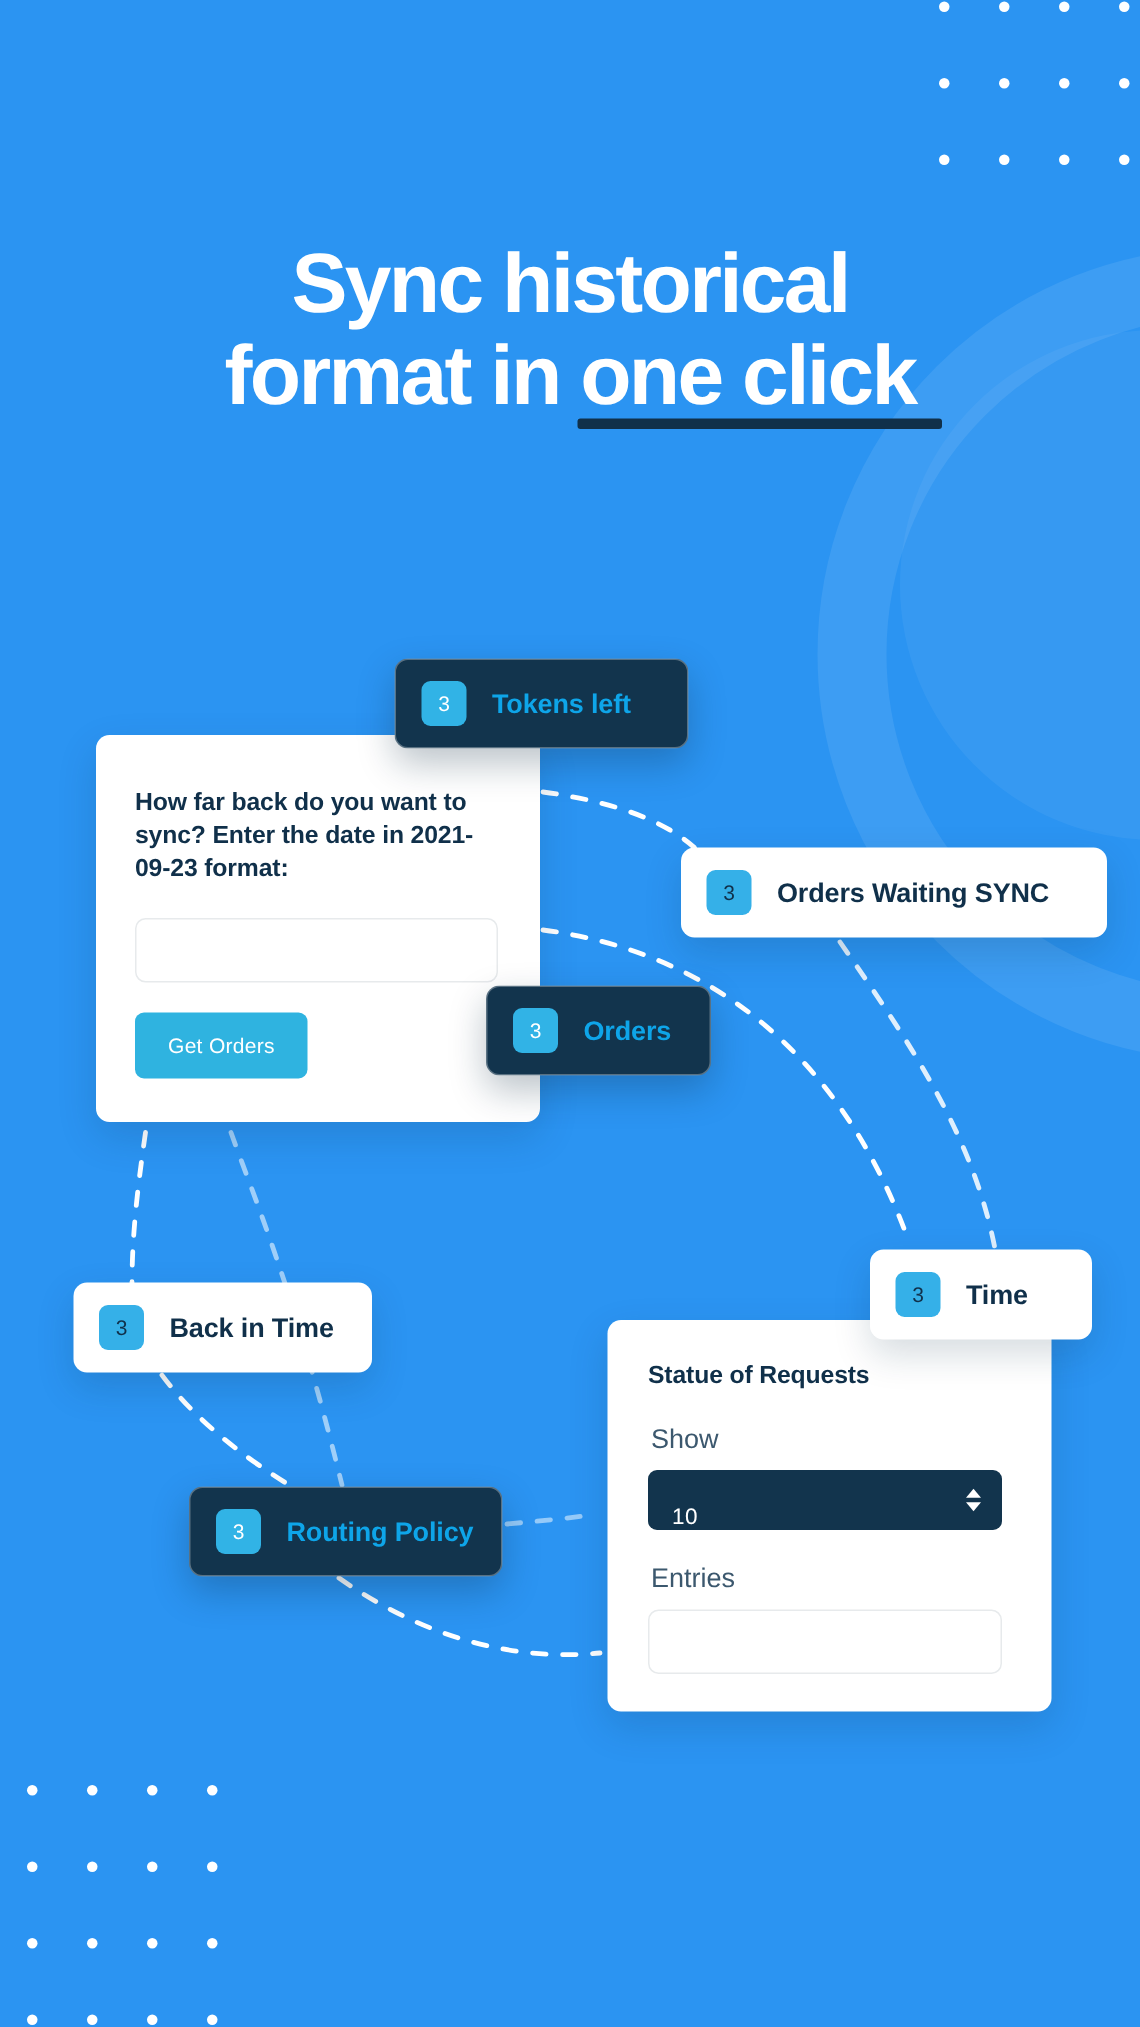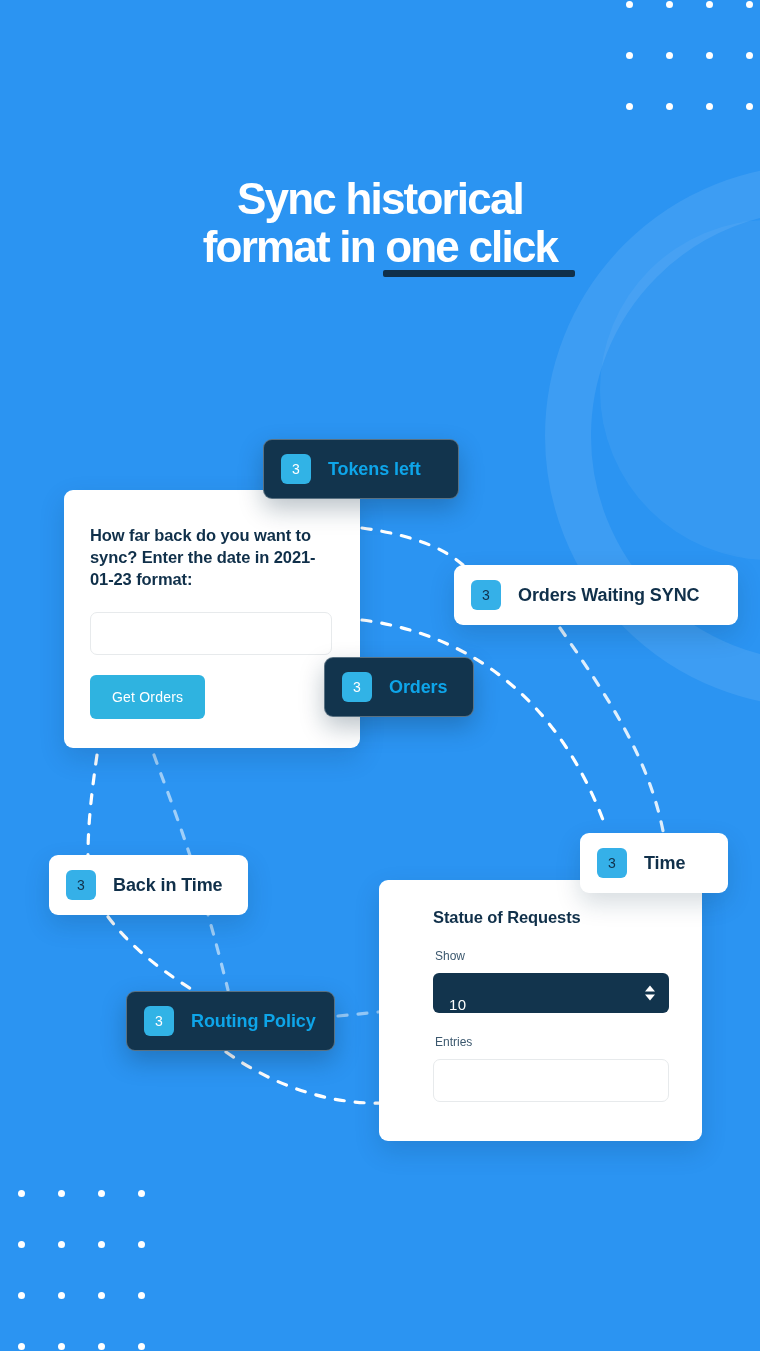--- a/index.html
+++ b/index.html
@@ -140,38 +140,37 @@
     font-size: 14px;
     font-weight: normal;
     letter-spacing: 0.2px;
     border-radius: 6px;
     padding: 14px 22px;
     cursor: pointer;
   }
 
   
   .requests-card {
-    left: 379px;
+    left: 405px;
     top: 880px;
     width: 296px;
     height: 261px;
-    padding-left: 27px;
   }
   .requests-card-inner {
     padding: 28px 27px 0 27px;
   }
   .requests-title {
     margin: 0 0 22px 0;
     font-size: 16.5px;
     font-weight: bold;
     color: #10304a;
     letter-spacing: -0.1px;
   }
   .field-label {
-    font-size: 12px;
+    font-size: 18px;
     color: #3c586e;
     margin: 0 0 10px 2px;
     display: block;
   }
   .select-box {
     position: relative;
     width: 236px;
     height: 40px;
     background: #12344d;
     border-radius: 6px;
@@ -276,23 +275,23 @@
   
   .hero {
     position: absolute;
     left: 0;
     top: 158px;
     width: 760px;
     text-align: center;
     pointer-events: none;
   }
   .hero-title {
-    margin: 17px;
+    margin: 0;
     color: #ffffff;
-    font-size: 44px;
+    font-size: 56px;
     font-weight: bold;
     line-height: 1.09;
     letter-spacing: -1.8px;
   }
   .hero-underline-wrap {
     position: relative;
     display: inline-block;
   }
   .hero-underline-wrap::after {
     content: "";
@@ -364,21 +363,21 @@
 
   <div class="hero">
     <h1 class="hero-title">
       <span>Sync historical</span><br>
       <span>format in </span><span class="hero-underline-wrap">one click</span>
     </h1>
   </div>
 
   <div class="card sync-card">
     <div class="sync-card-inner">
-      <p class="sync-prompt">How far back do you want to sync? Enter the date in 2021-01-23 format:</p>
+      <p class="sync-prompt">How far back do you want to sync? Enter the date in 2021-09-23 format:</p>
       <input class="text-input" type="text" placeholder="" style="">
       <button class="primary-btn">Get Orders</button>
     </div>
   </div>
 
   <div class="card requests-card">
     <div class="requests-card-inner">
       <div class="requests-title">Statue of Requests</div>
 
       <label class="field-label">Show</label>

